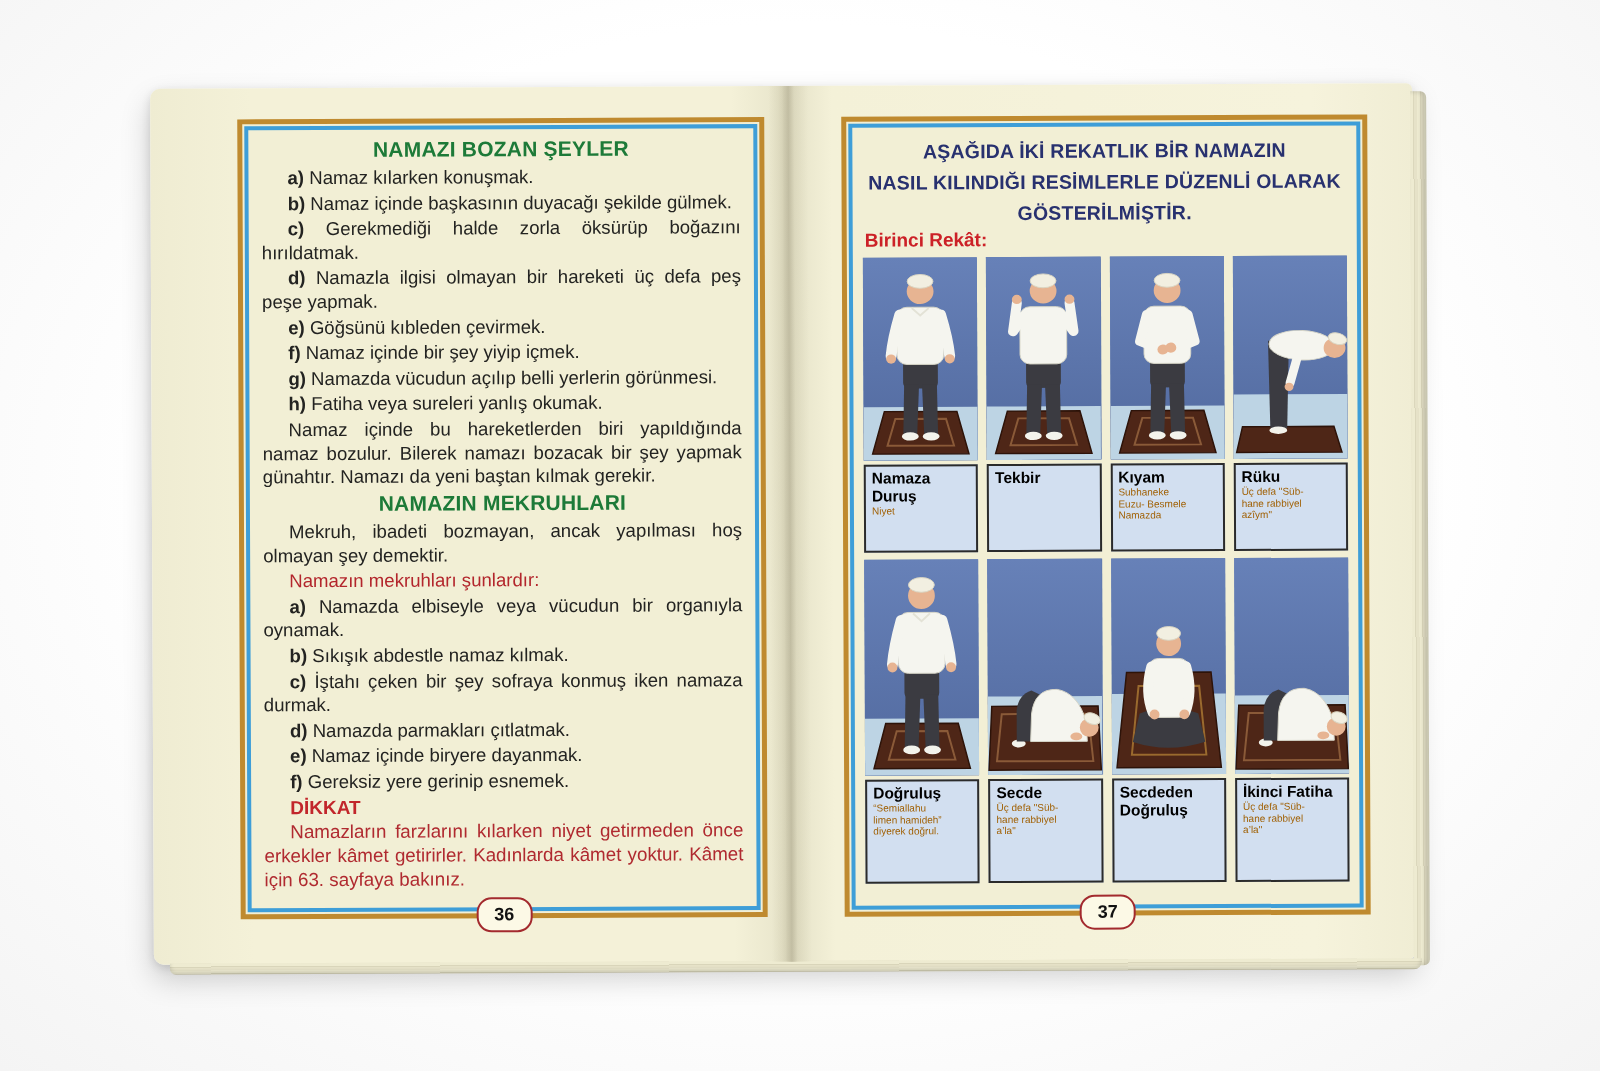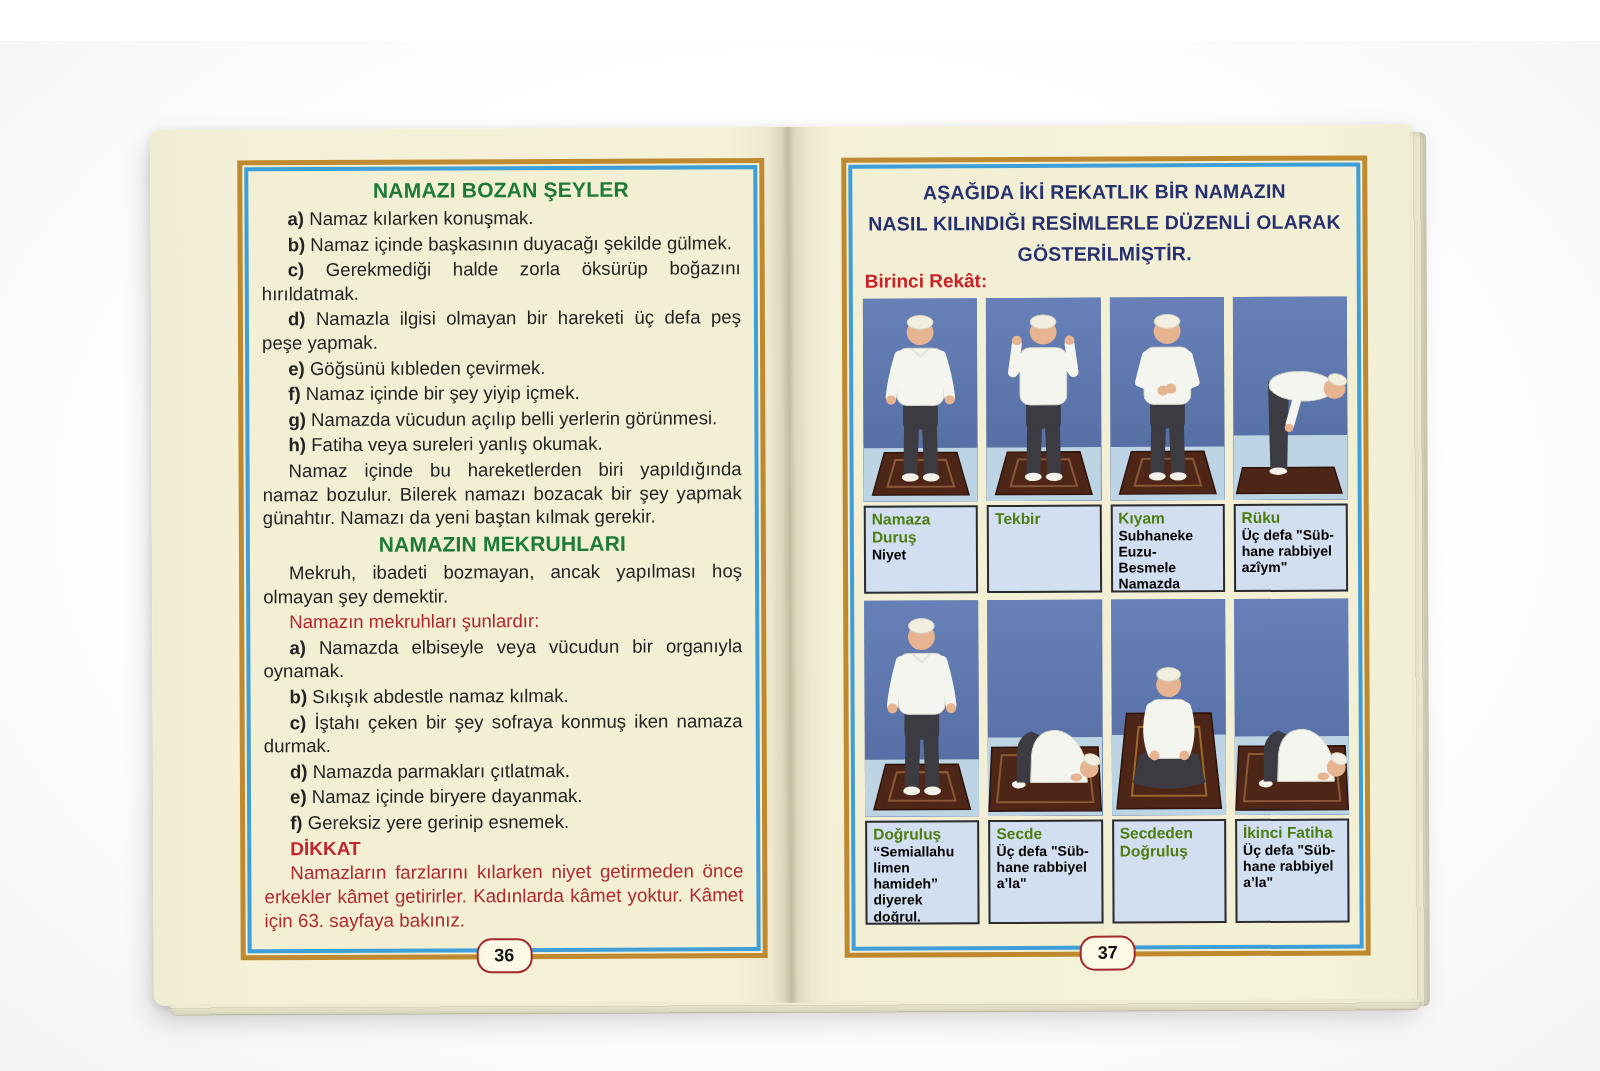--- a/index.html
+++ b/index.html
@@ -2,21 +2,21 @@
 <html><head>
 <meta charset="utf-8">
 <style>
   html,body{margin:0;padding:0;}
   body{
     width:1600px;height:1071px;position:relative;overflow:hidden;
     background:#ffffff;
     font-family:"Liberation Sans", sans-serif;
     -webkit-font-smoothing:antialiased;
   }
-  .scene{position:absolute;inset:0;background:radial-gradient(ellipse at 50% 45%, #ffffff 55%, #f4f4f4 100%);margin-top:41px;}
+  .scene{position:absolute;inset:0;background:radial-gradient(ellipse at 50% 45%, #ffffff 55%, #f4f4f4 100%);}
   
   .book{
     position:absolute;left:152px;top:86px;width:1262px;height:876px;
     background:linear-gradient(90deg,#efecd2 0%, #f4f1d8 8%, #f4f1d8 46%, #e9e6cc 49.8%, #e3e0c6 50.2%, #f4f1d8 54%, #f6f3dc 92%, #f0edd4 100%);
     border-radius:10px 6px 8px 10px;
     box-shadow:0 14px 30px rgba(0,0,0,0.20), 0 3px 10px rgba(0,0,0,0.12);
     transform:rotate(-0.25deg);
   }
   .edge-right{
     position:absolute;right:-14px;top:8px;width:16px;height:calc(100% - 2px);
@@ -70,22 +70,22 @@
   .row1 .photo{height:203px;}
   .row2 .photo{height:216px;}
   .photo svg{width:100%;height:100%;display:block;}
   .caption{
     margin-top:4px;background:#d2dfF0;border:2px solid #2b2b2b;
     padding:3px 6px 2px 6px;box-sizing:border-box;overflow:hidden;
   }
   .row1 .caption{height:88px;}
   .row2 .caption{height:104px;}
   .caption.center{text-align:left;}
-  .cap-title{font-weight:bold;font-size:15.5px;line-height:1.15;color:#4d7c0f;}
-  .cap-line{font-size:14px;line-height:1.15;color:#000000;font-weight:bold;}
+  .cap-title{font-weight:bold;font-size:15.5px;line-height:1.15;color:#000000;}
+  .cap-line{font-size:10px;line-height:1.15;color:#a16207;}
   
   .bleed{
     position:absolute;pointer-events:none;
     background:repeating-linear-gradient(180deg, rgba(125,128,100,0.10) 0 9px, rgba(0,0,0,0) 9px 25px);
     filter:blur(1.5px);
   }
 </style>
 </head>
 <body>
 

